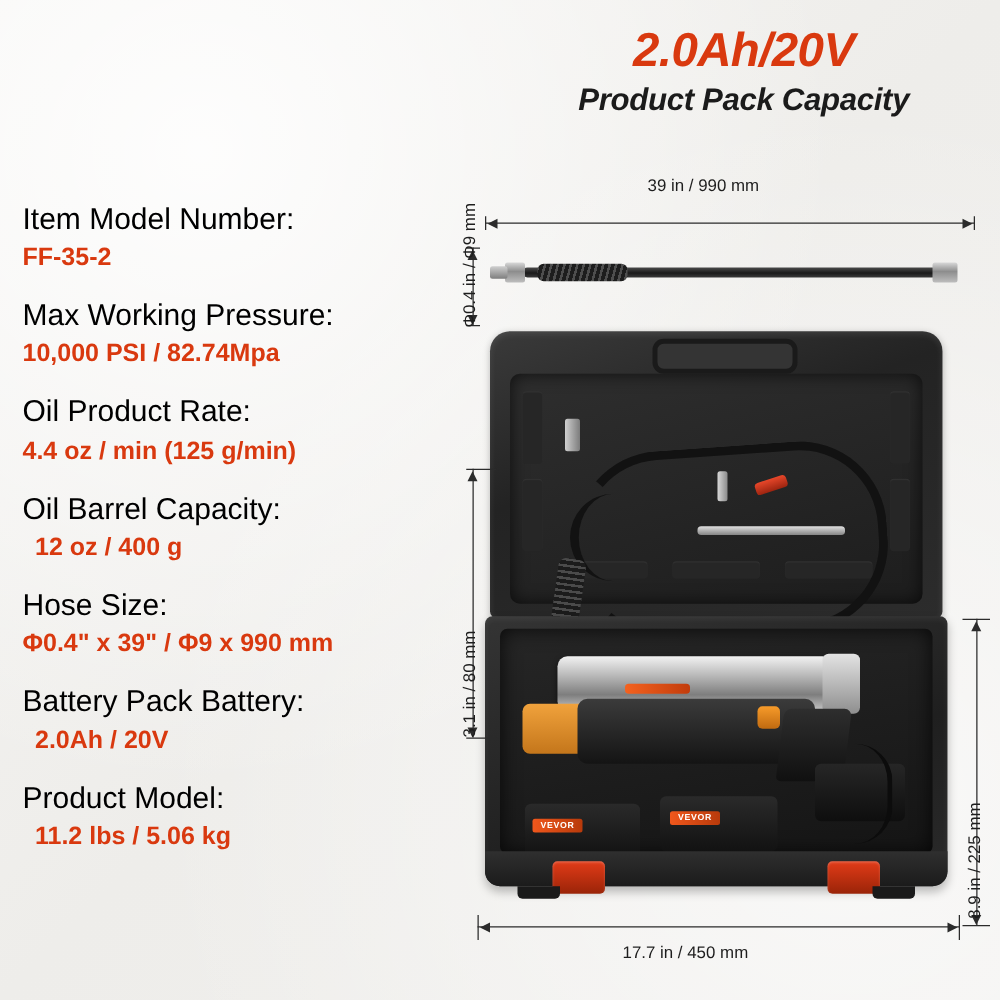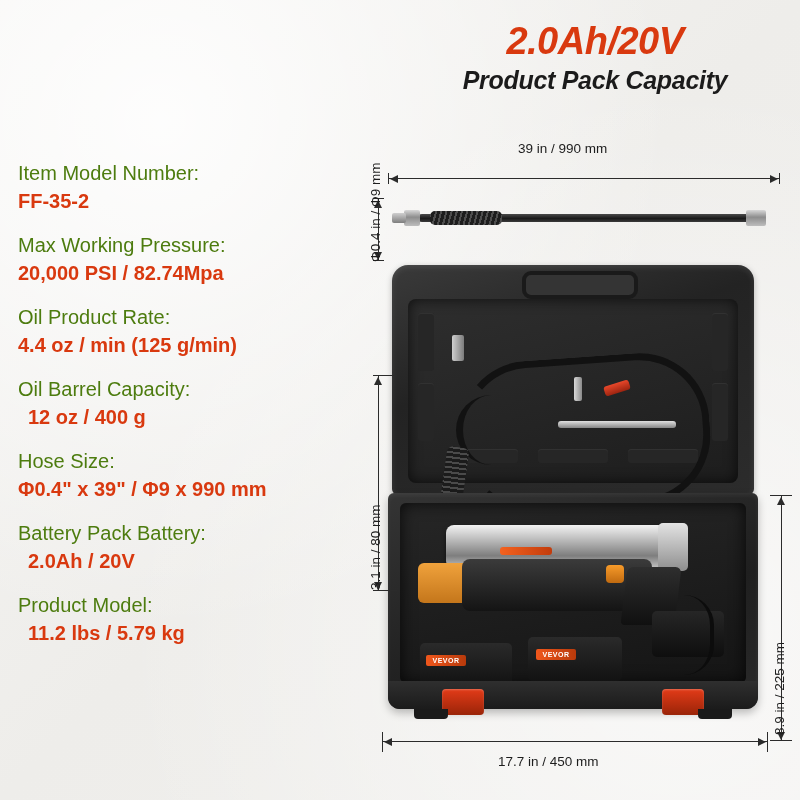--- a/index.html
+++ b/index.html
@@ -54,22 +54,22 @@
   .spec-list {
     position: absolute;
     top: 160px;
     left: 18px;
     width: 340px;
   }
   .spec-block {
     margin-bottom: 17px;
   }
   .spec-label {
-    font-size: 20px;
-    color: #4d7c0f;
+    font-size: 24px;
+    color: #000000;
     line-height: 1.3;
   }
   .spec-value {
     font-size: 20px;
     font-weight: bold;
     color: #d9390f;
     line-height: 1.35;
     margin-top: 2px;
   }
   .spec-value.indent {
@@ -480,41 +480,41 @@
   <div class="sub">Product Pack Capacity</div>
 </div>
 
 <div class="spec-list">
   <div class="spec-block">
     <div class="spec-label">Item Model Number:</div>
     <div class="spec-value">FF-35-2</div>
   </div>
   <div class="spec-block">
     <div class="spec-label">Max Working Pressure:</div>
-    <div class="spec-value">20,000 PSI / 82.74Mpa</div>
+    <div class="spec-value">10,000 PSI / 82.74Mpa</div>
   </div>
   <div class="spec-block">
     <div class="spec-label">Oil Product Rate:</div>
     <div class="spec-value">4.4 oz / min (125 g/min)</div>
   </div>
   <div class="spec-block">
     <div class="spec-label">Oil Barrel Capacity:</div>
     <div class="spec-value indent">12 oz / 400 g</div>
   </div>
   <div class="spec-block">
     <div class="spec-label">Hose Size:</div>
     <div class="spec-value">Φ0.4" x 39" / Φ9 x 990 mm</div>
   </div>
   <div class="spec-block">
     <div class="spec-label">Battery Pack Battery:</div>
     <div class="spec-value indent">2.0Ah / 20V</div>
   </div>
   <div class="spec-block">
     <div class="spec-label">Product Model:</div>
-    <div class="spec-value indent">11.2 lbs / 5.79 kg</div>
+    <div class="spec-value indent">11.2 lbs / 5.06 kg</div>
   </div>
 </div>
 
 <div class="product-area">
 
   <div class="dim-line dim-v" style="left:8px; top:78px; height:62px;"></div>
   <div class="tick tick-h" style="left:3px; top:78px;"></div>
   <div class="tick tick-h" style="left:3px; top:140px;"></div>
   <div class="arrow arrow-up" style="left:4px; top:80px;"></div>
   <div class="arrow arrow-down" style="left:4px; top:132px;"></div>

